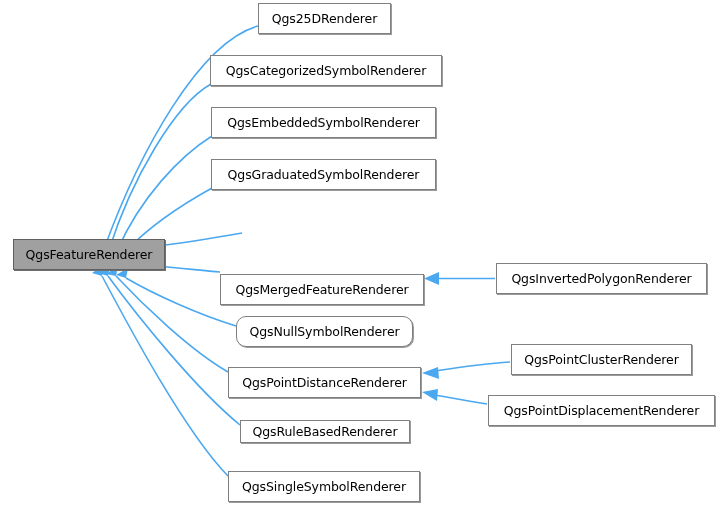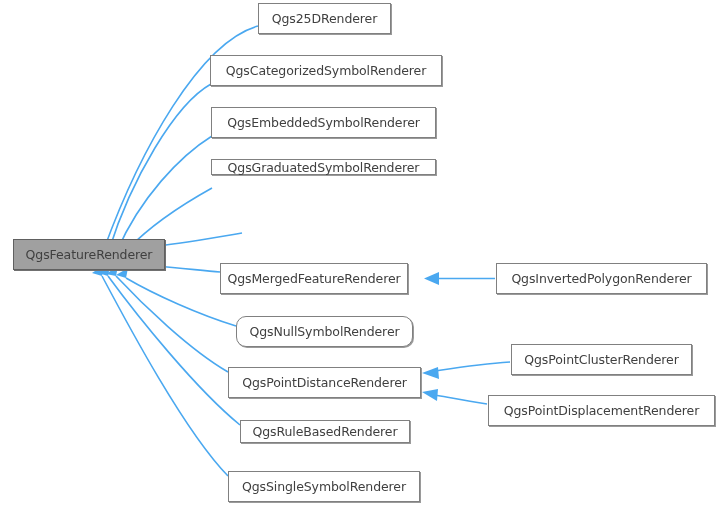--- a/index.html
+++ b/index.html
@@ -44,21 +44,21 @@
   }
   .node-box.root {
     background: #a0a0a0;
     border: 1px solid #606060;
     box-shadow: 1px 1px 0 0 #707070;
     margin-left: 8px;
   }
   .node-label {
     font-family: "DejaVu Sans", sans-serif;
     font-size: 12.5px;
-    color: #404040;
+    color: #000000;
     white-space: nowrap;
     letter-spacing: -0.1px;
     user-select: none;
   }
 </style>
 </head>
 <body>
 
 <div id="diagram-root">
 
@@ -139,26 +139,26 @@
   </div>
 
   <div class="node-box" style="left:210px; top:55px; width:232px; height:31px;">
     <span class="node-label">QgsCategorizedSymbolRenderer</span>
   </div>
 
   <div class="node-box" style="left:211px; top:107px; width:225px; height:31px;">
     <span class="node-label">QgsEmbeddedSymbolRenderer</span>
   </div>
 
-  <div class="node-box" style="left:211px; top:159px; width:225px; height:16px;">
+  <div class="node-box" style="left:211px; top:159px; width:225px; height:31px;">
     <span class="node-label">QgsGraduatedSymbolRenderer</span>
   </div>
 
 
-  <div class="node-box" style="left:220px; top:263px; width:188px; height:31px;">
+  <div class="node-box" style="left:220px; top:274px; width:204px; height:31px;">
     <span class="node-label">QgsMergedFeatureRenderer</span>
   </div>
 
   <div class="node-box" style="left:236px; top:316px; width:177px; height:31px;border-radius:10px;">
     <span class="node-label">QgsNullSymbolRenderer</span>
   </div>
 
   <div class="node-box" style="left:228px; top:367px; width:193px; height:31px;">
     <span class="node-label">QgsPointDistanceRenderer</span>
   </div>

